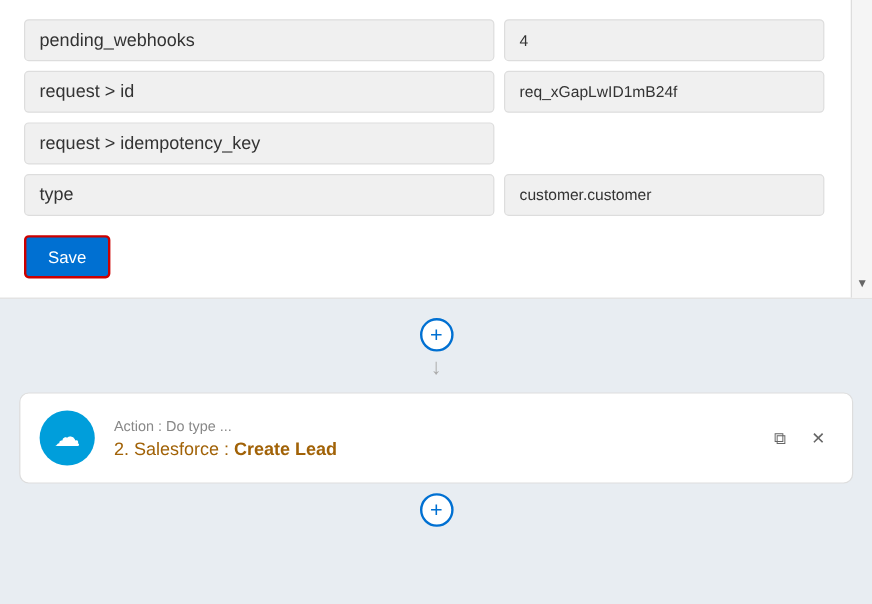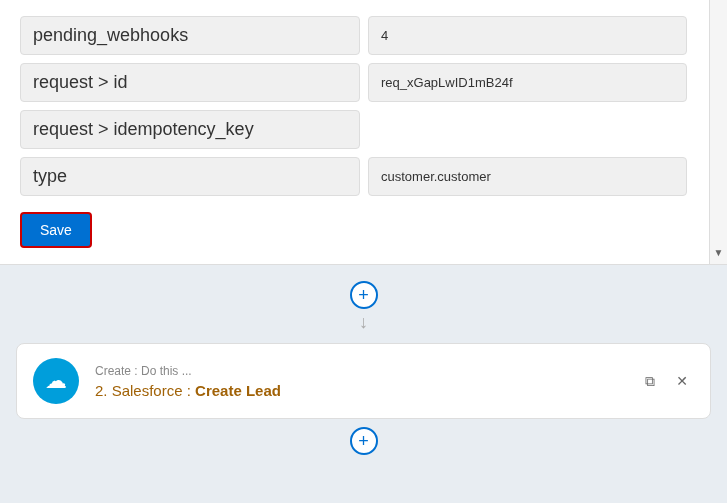--- a/index.html
+++ b/index.html
@@ -29,22 +29,22 @@
       align-items: stretch;
       margin-bottom: 8px;
       gap: 8px;
     }
 
     .field-label {
       background-color: #f0f0f0;
       border: 1px solid #ddd;
       border-radius: 4px;
       padding: 8px 12px;
-      width: 340px;
-      font-size: 18px;
+      width: 392px;
+      font-size: 15px;
       color: #333;
       display: flex;
       align-items: center;
     }
 
     .field-value {
       background-color: #f0f0f0;
       border: 1px solid #ddd;
       border-radius: 4px;
       padding: 8px 12px;
@@ -231,21 +231,21 @@
 <div class="connector-area">
   <div class="add-btn-circle">+</div>
   <div class="arrow-down">↓</div>
 </div>
 
 <div class="action-card">
   <div class="action-logo">
     <span class="salesforce-cloud">☁</span>
   </div>
   <div class="action-text">
-    <div class="action-label">Create : Do this ...</div>
+    <div class="action-label">Action : Do type ...</div>
     <div class="action-title">
       <span>2. Salesforce : </span><span class="bold-part">Create Lead</span>
     </div>
   </div>
   <div class="action-icons">
     <div class="icon-btn">⧉</div>
     <div class="icon-btn">✕</div>
   </div>
 </div>
 

